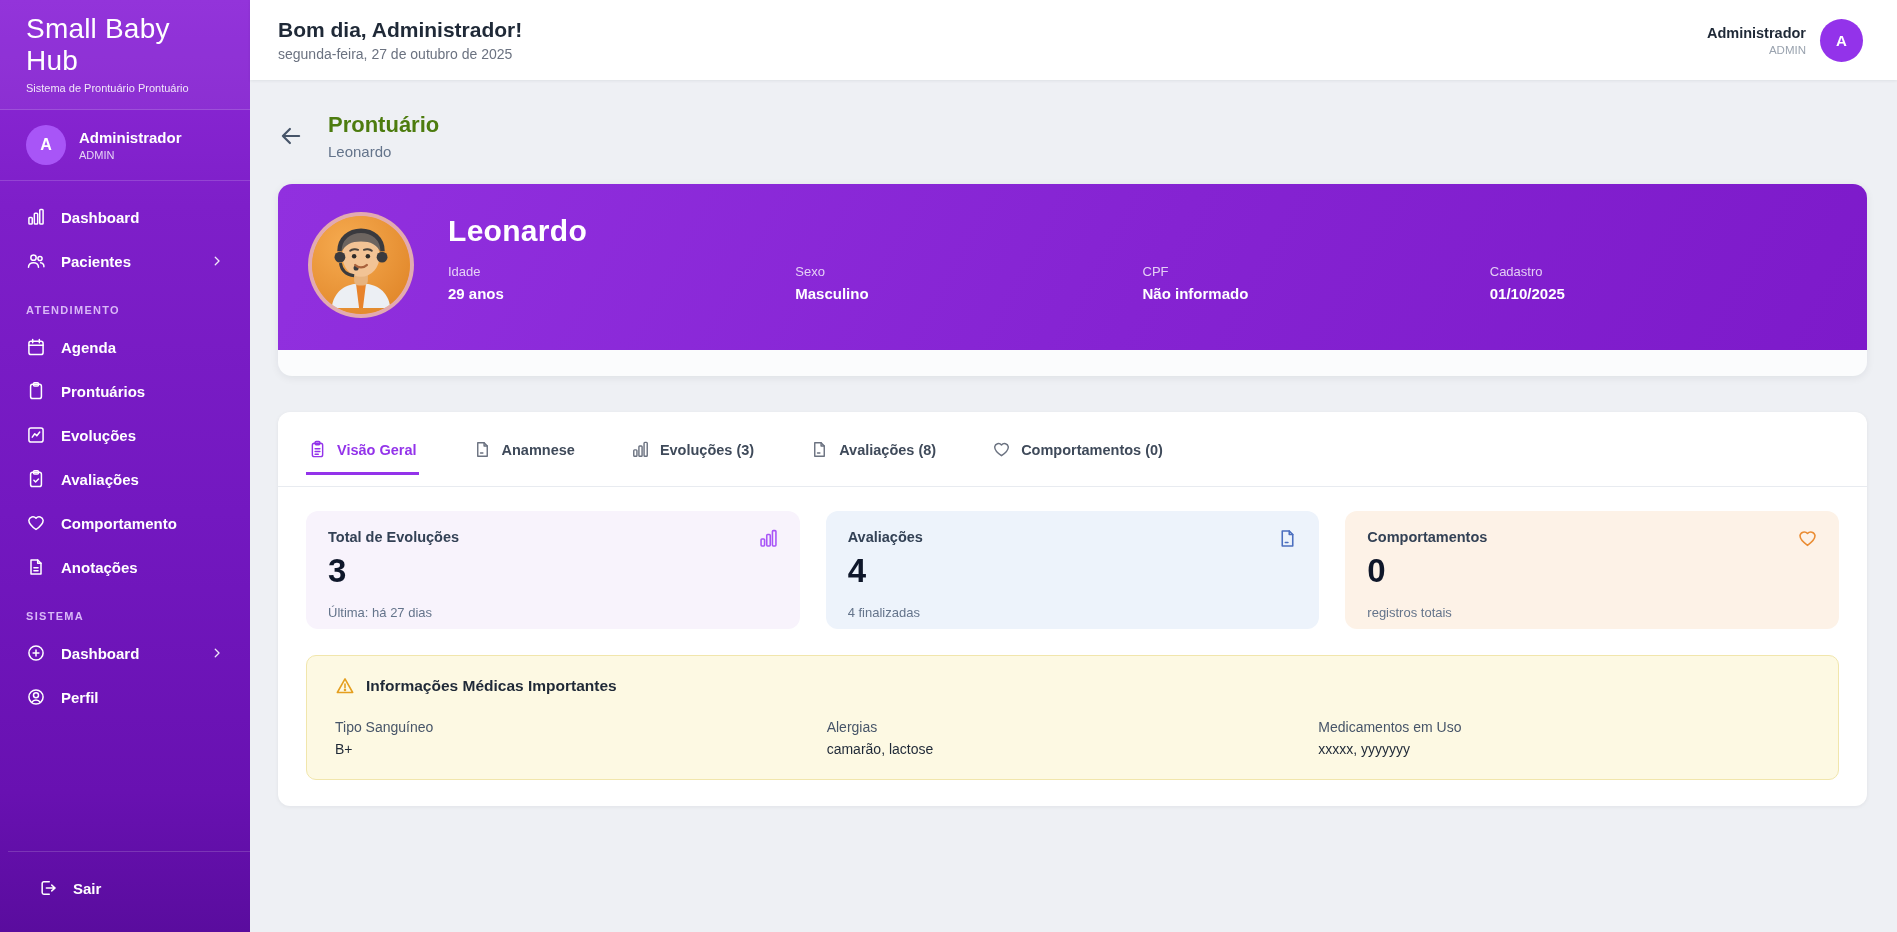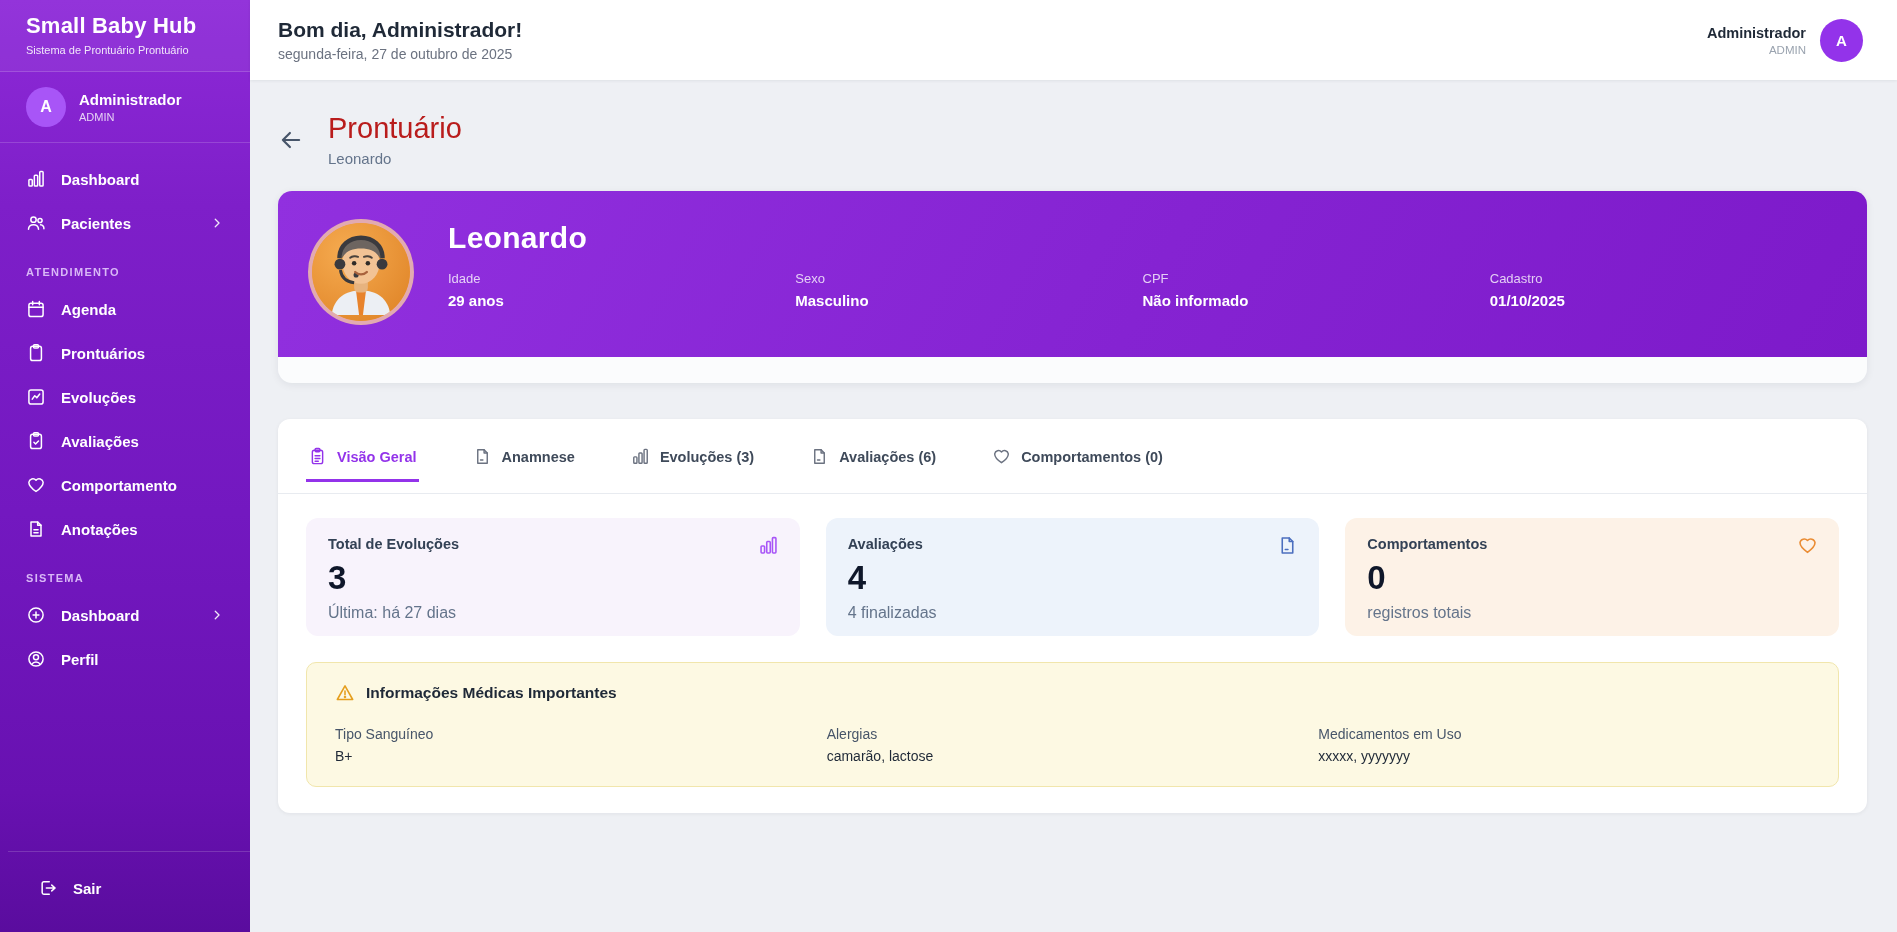--- a/index.html
+++ b/index.html
@@ -5,21 +5,21 @@
   * { margin:0; padding:0; box-sizing:border-box; }
   html,body { width:1897px; height:932px; overflow:hidden; }
   body { font-family:"Liberation Sans", sans-serif; background:#eef0f4; color:#1f2937; }
   .app { display:flex; width:1897px; height:932px; }
 
   
   .sidebar { width:250px; flex-shrink:0; display:flex; flex-direction:column;
     background:linear-gradient(180deg,#8e2ad8 0%,#7e1fc9 22%,#7318c0 55%,#6811b1 85%,#5a0c9e 100%);
     color:#fff; }
   .brand { padding:13px 26px 15px; border-bottom:1px solid rgba(255,255,255,.16); background:rgba(255,255,255,.05); }
-  .brand-title { font-size:22px; font-weight:700; letter-spacing:.2px; }
+  .brand-title { font-size:28px; font-weight:400; letter-spacing:.2px; }
   .brand-sub { font-size:11px; color:rgba(255,255,255,.88); margin-top:5px; }
   .side-user { display:flex; align-items:center; gap:13px; padding:15px 26px; border-bottom:1px solid rgba(255,255,255,.16); cursor:pointer; }
   .avatar-sm { width:40px; height:40px; border-radius:50%; background:#a855f7; display:grid; place-items:center; font-size:16px; font-weight:700; color:#fff; flex-shrink:0; }
   .su-name { font-size:15px; font-weight:700; }
   .su-role { font-size:11px; color:rgba(255,255,255,.8); margin-top:3px; }
   nav { flex:1; padding-top:14px; }
   .nav-item { display:flex; align-items:center; gap:15px; padding:12px 26px; font-size:15px; font-weight:600; color:#fff; cursor:pointer; }
   .nav-item svg { width:20px; height:20px; flex-shrink:0; }
   .chev { margin-left:auto; width:14px !important; height:14px !important; opacity:.9; }
   .nav-section { padding:21px 26px 9px; font-size:11px; font-weight:700; letter-spacing:1.3px; color:#d9b8f7; }
@@ -34,21 +34,21 @@
   .top-user { display:flex; align-items:center; gap:14px; }
   .tu-text { text-align:right; }
   .tu-name { font-size:14.5px; font-weight:700; color:#1f2937; }
   .tu-role { font-size:11.5px; color:#9aa3af; margin-top:3px; }
   .avatar-top { width:43px; height:43px; border-radius:50%; background:#9333ea; color:#fff; display:grid; place-items:center; font-size:15px; font-weight:700; cursor:pointer; }
 
   .content { flex:1; padding:26px 30px 0 28px; overflow:hidden; }
   .page-head { display:flex; align-items:center; gap:24px; margin:6px 0 24px; }
   .back-btn { background:none; border:none; cursor:pointer; color:#475569; display:grid; place-items:center; }
   .back-btn svg { width:26px; height:26px; }
-  .page-title { font-size:29px; font-weight:400; color:#b91c1c; }
+  .page-title { font-size:22px; font-weight:700; color:#4d7c0f; }
   .page-sub { font-size:15px; color:#64748b; margin-top:5px; }
 
   
   .patient-card { background:#fbfcfd; border-radius:14px; overflow:hidden; box-shadow:0 2px 8px rgba(16,24,40,.07); margin-bottom:36px; }
   .patient-banner { background:linear-gradient(118deg,#9130df 0%,#8523d2 55%,#7d1aca 100%); padding:28px 30px 32px; display:flex; gap:34px; align-items:flex-start; }
   .p-avatar { width:106px; height:106px; border-radius:50%; overflow:hidden; border:4px solid rgba(216,180,254,.6); flex-shrink:0; background:#ef9b3f; }
   .p-avatar svg { width:100%; height:100%; display:block; }
   .patient-right { flex:1; padding-top:2px; }
   .p-name { font-size:30px; font-weight:800; color:#fff; letter-spacing:.3px; }
   .fields-grid { display:grid; grid-template-columns:repeat(4,1fr); margin-top:16px; }
@@ -69,21 +69,21 @@
   .stats-row { display:grid; grid-template-columns:repeat(3,1fr); gap:26px; }
   .stat-card { border-radius:12px; padding:18px 22px; height:118px; position:relative; }
   .stat-evolucoes { background:#f8f3fc; }
   .stat-avaliacoes { background:#edf3fb; }
   .stat-comportamentos { background:#fdf2e7; }
   .stat-title { font-size:14.5px; font-weight:600; color:#334155; }
   .stat-icon { position:absolute; top:17px; right:21px; }
   .stat-icon svg { width:21px; height:21px; }
   .ic-purple { color:#a855f7; } .ic-blue { color:#4c6fbf; } .ic-orange { color:#ea8c33; }
   .stat-value { font-size:33px; font-weight:800; color:#0f172a; margin-top:7px; }
-  .stat-sub { font-size:16px; color:#64748b; margin-top:7px; }
+  .stat-sub { font-size:13px; color:#64748b; margin-top:15px; }
 
   .medical-box { margin-top:26px; background:#fdf9e3; border:1px solid #f1e6ac; border-radius:10px; padding:20px 28px 22px; }
   .med-head { display:flex; align-items:center; gap:11px; font-size:15.5px; font-weight:700; color:#1f2937; margin-bottom:23px; }
   .med-head svg { width:20px; height:20px; color:#e59f1f; }
   .med-grid { display:grid; grid-template-columns:repeat(3,1fr); }
   .med-label { font-size:14px; color:#475569; }
   .med-value { font-size:14px; font-weight:500; color:#1f2937; margin-top:6px; }
 </style>
 </head>
 <body>
@@ -361,21 +361,21 @@
           <button class="tab">
             <svg viewBox="0 0 24 24">
                 <use href="#i-bars"></use>
               </svg>
             <span>Evoluções (3)</span>
           </button>
           <button class="tab">
             <svg viewBox="0 0 24 24">
                 <use href="#i-file"></use>
               </svg>
-            <span>Avaliações (6)</span>
+            <span>Avaliações (8)</span>
           </button>
           <button class="tab">
             <svg viewBox="0 0 24 24">
                 <use href="#i-heart"></use>
               </svg>
             <span>Comportamentos (0)</span>
           </button>
         </div>
 
         <div class="tab-content">

